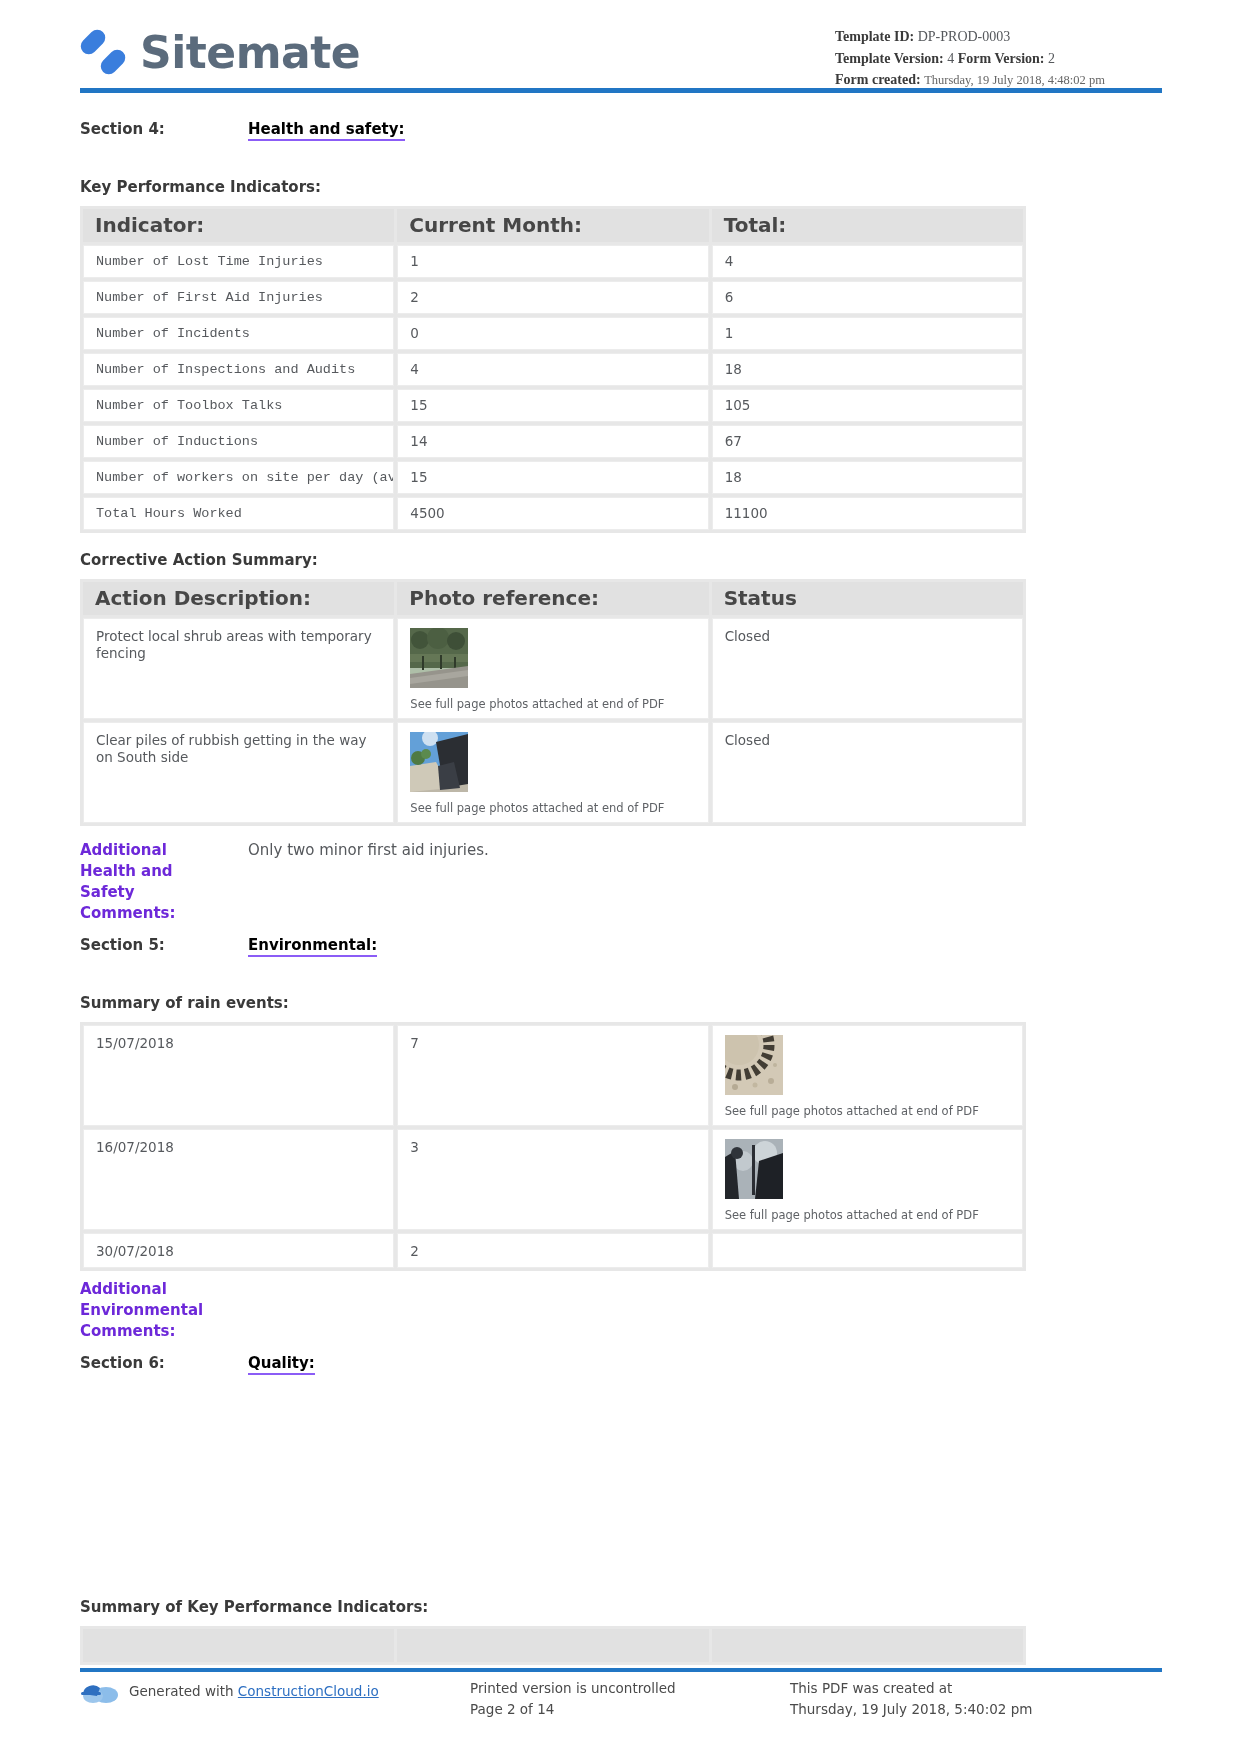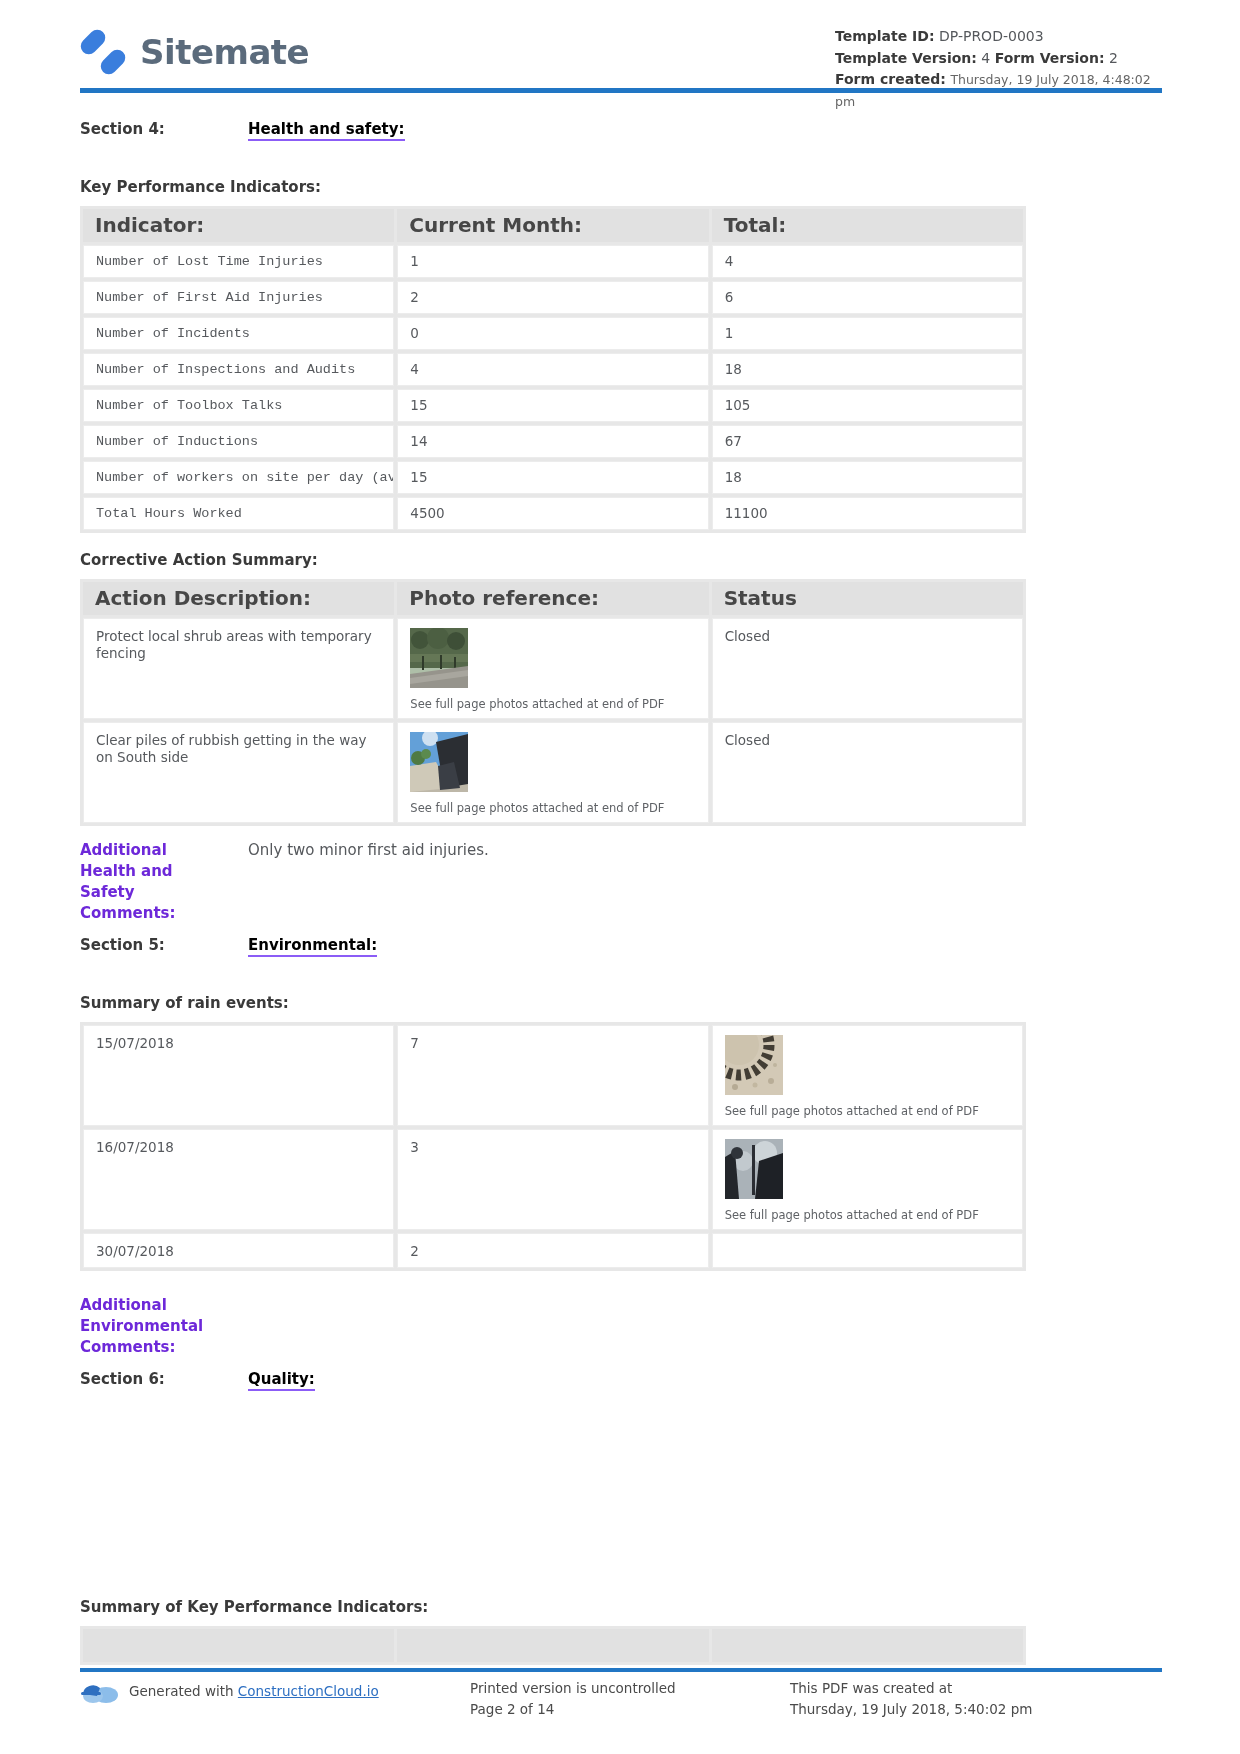--- a/index.html
+++ b/index.html
@@ -2,24 +2,24 @@
 <html><head>
 <meta charset="utf-8">
 <style>
   html,body{margin:0;padding:0;background:#fff;}
   .page{position:relative;width:1240px;height:1754px;background:#fff;overflow:hidden;
         font-family:"DejaVu Sans","Liberation Sans",sans-serif;color:#3f3f3f;}
 
   
   .hdr{position:absolute;left:80px;top:18px;width:1082px;height:70px;}
   .logo{position:absolute;left:0;top:8px;display:flex;align-items:center;gap:14px;}
-  .logo-text{font-size:34px;font-weight:bold;color:#5b6b7c;letter-spacing:-0.5px;}
+  .logo-text{font-size:44px;font-weight:bold;color:#5b6b7c;letter-spacing:-0.5px;}
   .meta{font-size:14px;line-height:21.5px;color:#55585c;}
   .meta-left{position:absolute;left:382px;top:8px;}
-  .meta-right{position:absolute;left:755px;top:8px;}
+  .meta-right{position:absolute;left:755px;top:8px;font-family:Liberation Serif, serif;}
   .lbl{font-weight:bold;color:#3a3a3a;}
   .small-val{font-size:12.5px;color:#666;}
   .rule{position:absolute;left:80px;top:88px;width:1082px;height:5px;}
 
   
   .content{position:absolute;left:80px;top:93px;width:946px;}
   .section-row{margin-top:25px;font-size:15px;line-height:22px;}
   .sec-label{display:inline-block;width:168px;font-weight:bold;color:#3a3a3a;}
   .sec-title{font-weight:bold;color:#000000;border-bottom:2px solid #8b5cf6;padding-bottom:1px;}
   .tbl-heading{margin:38px 0 8px 0;font-size:15px;font-weight:bold;color:#3a3a3a;height:20px;}
@@ -32,21 +32,21 @@
   table.grid td{background:#fff;border:1px solid #ececec;font-size:13.5px;color:#56595d;
                 padding:7px 12px;line-height:17px;vertical-align:middle;}
   table.grid td.top{vertical-align:top;padding-top:9px;}
   .kpi-first{white-space:nowrap;overflow:hidden;font-size:13px;font-family:Liberation Mono, monospace;}
   .photo-cell{padding-top:9px;}
   .photo-frame{width:58px;height:60px;display:block;}
   .photo-caption{margin-top:9px;font-size:11.5px;color:#5f6266;line-height:14px;}
 
   .comment-row{display:flex;font-size:15px;line-height:21px;}
   .comment-row.hs{margin-top:14px;}
-  .comment-row.env{margin-top:24px;align-items:flex-end;}
+  .comment-row.env{margin-top:8px;align-items:flex-end;}
   .comment-label{width:110px;margin-right:58px;font-weight:bold;color:#6d28d9;flex:none;}
   .comment-value{color:#55585c;}
 
   
   .summary-block{position:absolute;left:80px;top:1598px;width:946px;}
   .summary-block .tbl-heading{margin:0 0 8px 0;}
   .footer-rule{position:absolute;left:80px;top:1668px;width:1082px;height:4px;}
   .footer{position:absolute;left:80px;top:1678px;width:1082px;font-size:13.5px;color:#4a4a4a;line-height:21px;}
   .f-left{position:absolute;left:0;top:0;display:flex;align-items:center;gap:9px;}
   .f-center{position:absolute;left:390px;top:0;}

